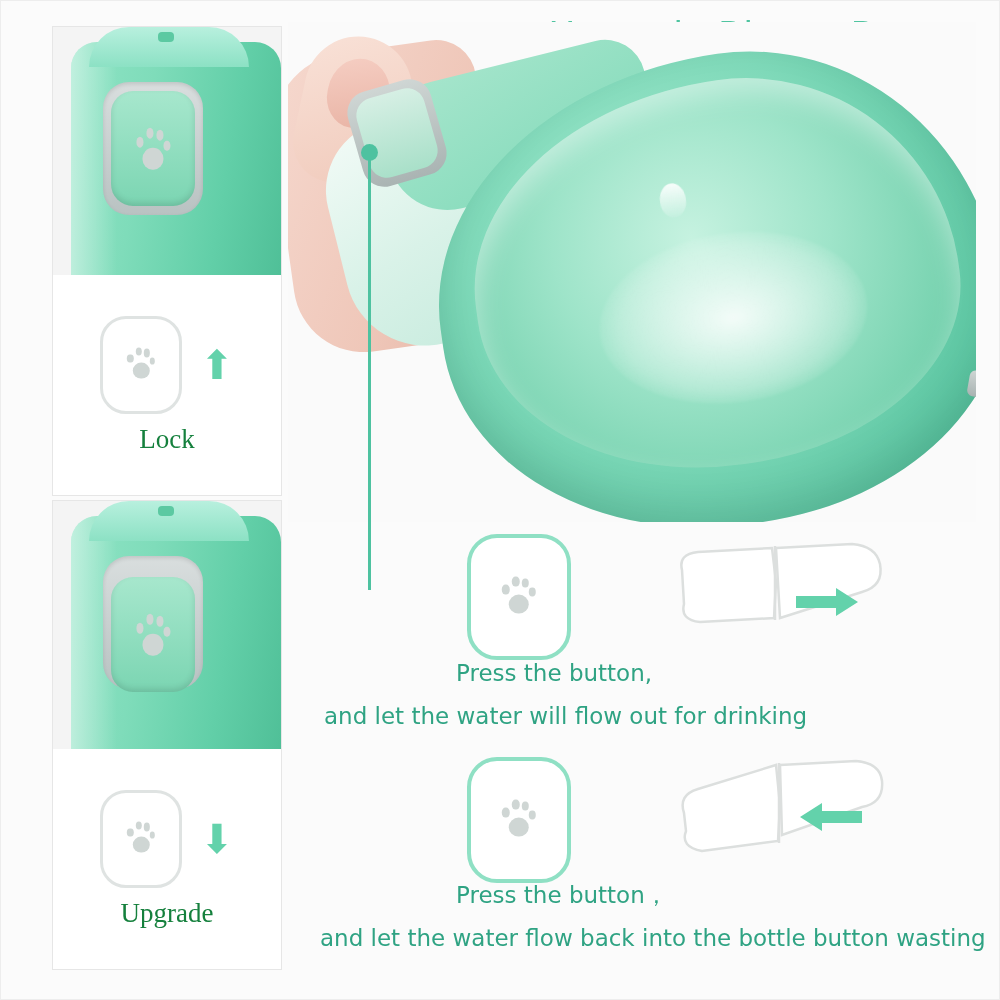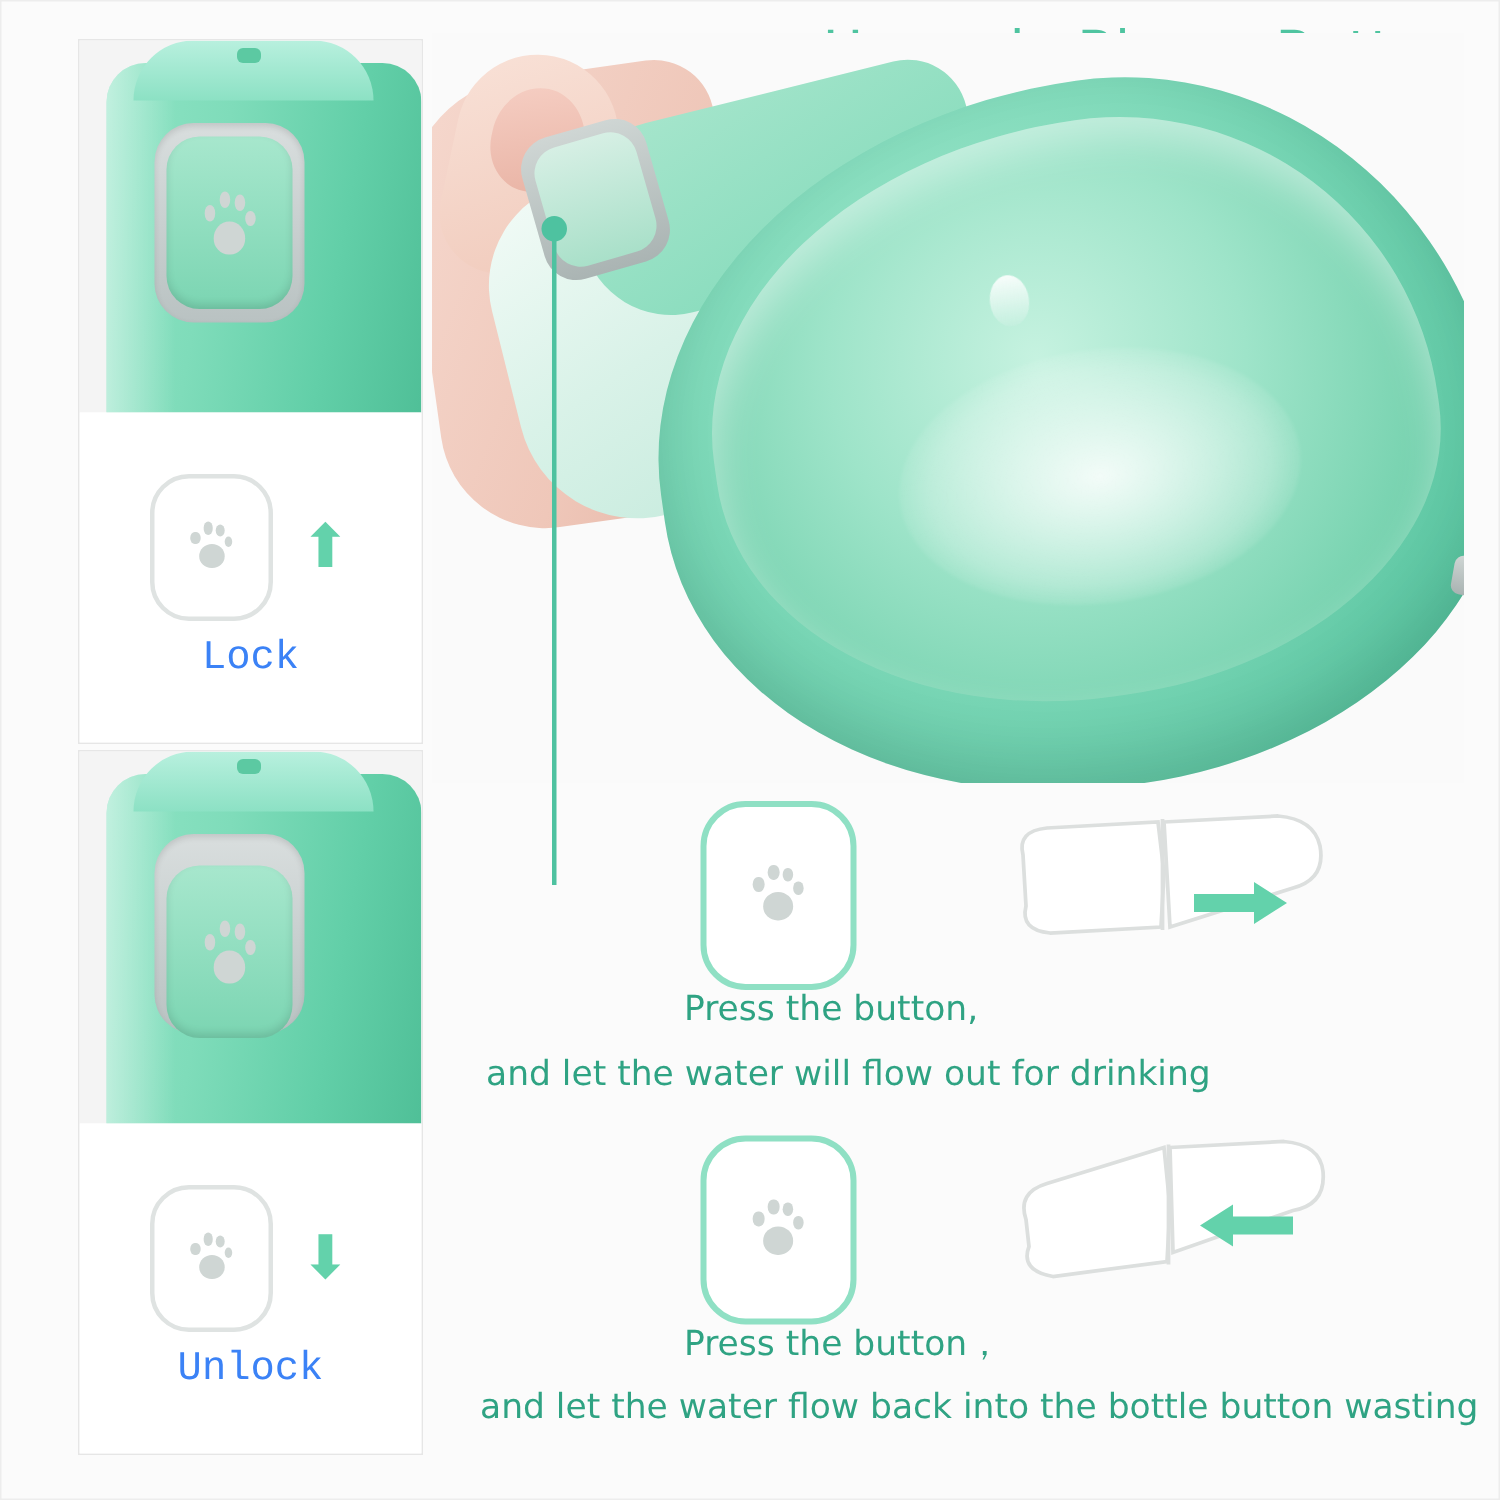--- a/index.html
+++ b/index.html
@@ -105,22 +105,22 @@
   }
   .outline-btn .paw{width:40%;height:40%;}
   .arrow{
     font-size:40px;line-height:1;
     color:#63d2ab;
     font-family:"DejaVu Sans", sans-serif;
   }
   .lock-text{
     margin-top:10px;
     font-size:27px;
-    color:#3b82f6;
-    font-family:Liberation Mono, monospace;
+    color:#15803d;
+    font-family:Liberation Serif, serif;
   }
 
   
   .main-photo{
     position:absolute;
     left:288px;top:22px;width:688px;height:500px;
     background:#fafafa;
     overflow:hidden;
   }
   .hand{
@@ -296,21 +296,21 @@
           <div class="paw" style="left:50%;top:50%;">
             <span class="pad big"></span>
               <span class="pad t1"></span>
               <span class="pad t2"></span>
               <span class="pad t3"></span>
               <span class="pad t4"></span>
           </div>
         </div>
         <div class="arrow">⬇</div>
       </div>
-      <div class="lock-text">Unlock</div>
+      <div class="lock-text">Upgrade</div>
     </div>
   </div>
 
   <div class="main-photo">
     <div class="hand"></div>
     <div class="thumb">
         <div class="nail"></div>
       </div>
     <div class="bottle-body"></div>
     <div class="bottle-neck"></div>

